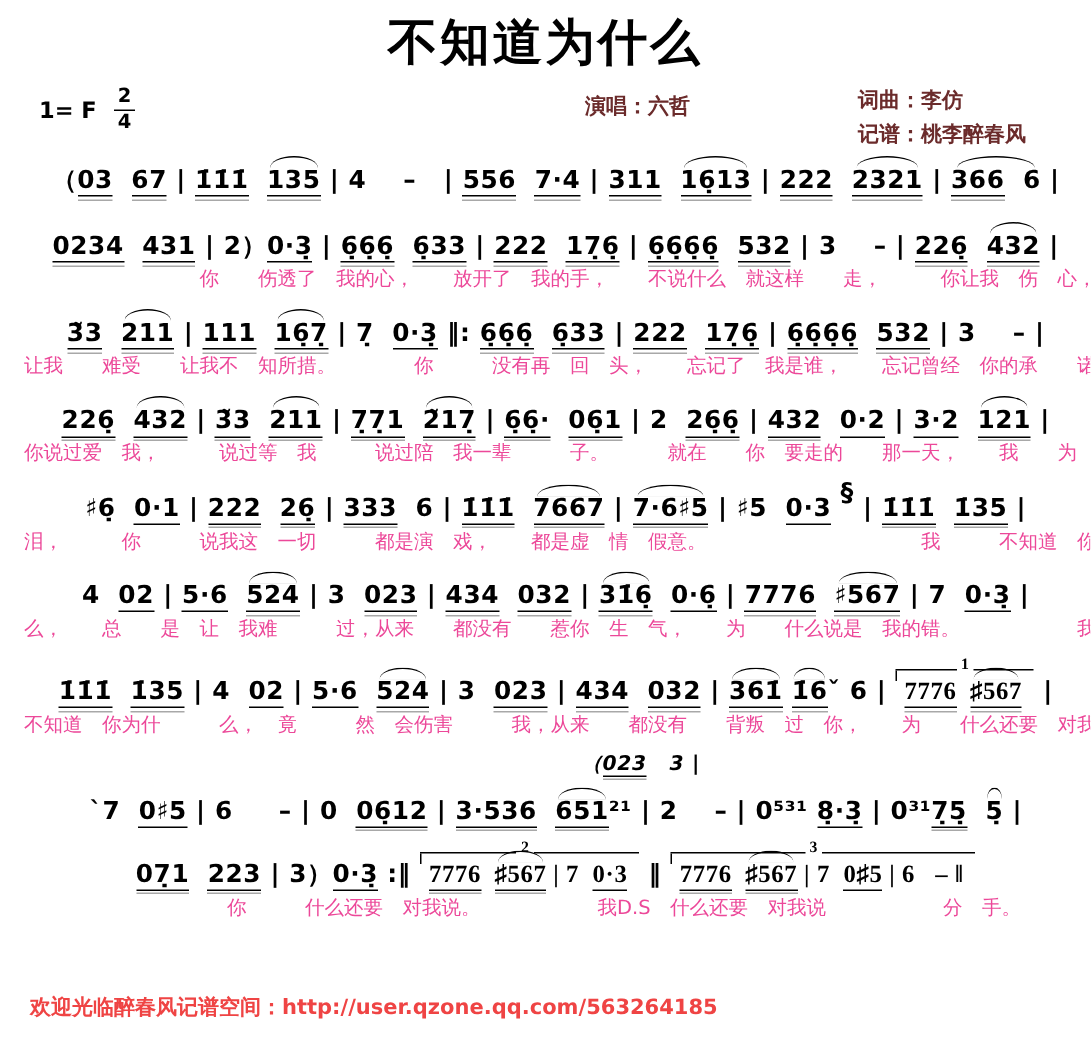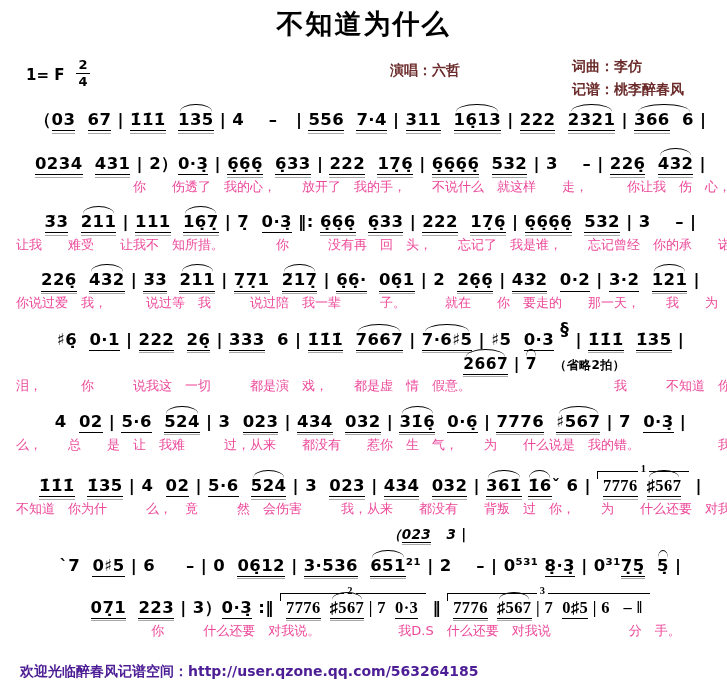--- a/index.html
+++ b/index.html
@@ -1,19 +1,19 @@
 <!DOCTYPE html>
 <html><head>
 <meta charset="utf-8">
 <style>
   html,body{margin:0;padding:0;background:#ffffff;}
   .page{position:relative;width:727px;height:695px;background:#fff;overflow:hidden;
         font-family:"DejaVu Sans",sans-serif;color:#000;}
   .title{position:absolute;top:6px;left:0;width:100%;text-align:center;
-         font-size:27px;font-weight:bold;letter-spacing:2px;}
+         font-size:33px;font-weight:bold;letter-spacing:2px;}
   .keysig{position:absolute;left:26px;top:58px;font-size:15px;font-weight:bold;}
   .frac{display:inline-block;text-align:center;vertical-align:-6px;margin-left:12px;
         font-size:13px;line-height:1.05;font-weight:bold;}
   .frac .num{display:block;border-bottom:1.4px solid #000;padding:0 2px 1px;}
   .frac .den{display:block;padding-top:1px;}
   .credit{position:absolute;font-size:14px;font-weight:bold;color:#6b2b2b;margin-left:36px;}
   .credit.singer{left:354px;top:62px;}
   .credit.composer{left:536px;top:58px;}
   .credit.notation{left:536px;top:81px;}
   .score{position:absolute;top:100px;left:16px;right:2px;}
@@ -32,21 +32,21 @@
   .volta::after{content:"";position:absolute;left:0;top:0;height:7px;
                 border-left:1.4px solid #000;}
   .volta::before{content:attr(data-n);position:absolute;top:-9px;left:44%;
                  background:#fff;font-size:10.5px;padding:0 3px;}
   .segno{display:inline-block;transform:translateY(-10px);font-size:17px;}
   .subline{padding-top:2px;font-size:15.5px;}
   .subline .sm{font-size:12px;font-weight:bold;}
   .above{padding-top:4px;font-size:13.5px;line-height:1;}
   .lyrics{font-size:13px;color:#ec4899;white-space:pre;margin:1px 0 7px 0;line-height:1.25;}
   .footer{position:absolute;left:20px;top:663px;font-size:14px;font-weight:bold;
-          color:#4c1d95;}
+          color:#ef4444;}
 </style>
 </head>
 <body>
 
 <div class="page">
   <div class="title">不知道为什么</div>
 
   <div class="keysig">
     <span>1= F</span><span class="frac"><span class="num">2</span><span class="den">4</span></span>
   </div>
@@ -66,21 +66,20 @@
       <div class="system">
         <div class="music"><span class="u2">3̃3</span>  <span class="arc"><span class="u2">211</span></span> | <span class="u2">111</span>  <span class="arc"><span class="u2">16̣7̣</span></span> | 7̣  <span class="u1">0·3̣</span> ‖: <span class="u2">6̣6̣6̣</span>  <span class="u2">6̣33</span> | <span class="u2">222</span>  <span class="u2">17̣6̣</span> | <span class="u2">6̣6̣6̣6̣</span>  <span class="u2">532</span> | 3    – |</div>
         <div class="lyrics">让我　　难受　　让我不　知所措。　　　　你　　　没有再　回　头，　　忘记了　我是谁，　　忘记曾经　你的承　　诺，</div>
       </div>
       <div class="system">
         <div class="music"><span class="u2">226̣</span>  <span class="arc"><span class="u2">432</span></span> | <span class="u2">3̃3</span>  <span class="arc"><span class="u2">211</span></span> | <span class="u2">7̣7̣1</span>  <span class="arc"><span class="u2">2̃17̣</span></span> | <span class="u2">6̣6̣·</span>  <span class="u2">06̣1</span> | 2  <span class="u2">26̣6̣</span> | <span class="u2">432</span>  <span class="u1">0·2</span> | <span class="u1">3·2</span>  <span class="arc"><span class="u2">121</span></span> |</div>
         <div class="lyrics">你说过爱　我，　　　说过等　我　　　说过陪　我一辈　　　子。　　　就在　　你　要走的　　那一天，　　我　　为　你流下</div>
       </div>
       <div class="system">
         <div class="music">♯6̣  <span class="u1">0·1</span> | <span class="u2">222</span>  <span class="u2">26̣</span> | <span class="u2">333</span>  6 | <span class="u2">1̇1̇1̇</span>  <span class="arc"><span class="u2">7667</span></span> | <span class="arc"><span class="u2">7·6♯5</span></span> | ♯5  <span class="u1">0·3</span> <span class="segno">§</span> | <span class="u2">1̇1̇1̇</span>  <span class="u2">1̇35</span> |</div>
-        <div class="subline music" style="margin-left: 49%;"><span class="arc"><span class="u2">2667</span></span> | <span class="arc">7</span>   <span class="sm">（省略2拍）</span></div>
         <div class="lyrics">泪，　　　你　　　说我这　一切　　　都是演　戏，　　都是虚　情　假意。　　　　　　　　　　　我　　　不知道　你为什</div>
       </div>
       <div class="system">
         <div class="music">4  <span class="u1">02</span> | <span class="u1">5·6</span>  <span class="arc"><span class="u2">524</span></span> | 3  <span class="u2">023</span> | <span class="u2">434</span>  <span class="u2">032</span> | <span class="arc"><span class="u2">31̇6̣</span></span>  <span class="u1">0·6̣</span> | <span class="u2">7776</span>  <span class="arc"><span class="u2">♯567</span></span> | 7  <span class="u1">0·3̣</span> |</div>
         <div class="lyrics">么，　　总　　是　让　我难　　　过，从来　　都没有　　惹你　生　气，　　为　　什么说是　我的错。　　　　　　我</div>
       </div>
       <div class="system">
         <div class="music"><span class="u2">1̇1̇1̇</span>  <span class="u2">1̇35</span> | 4  <span class="u1">02</span> | <span class="u1">5·6</span>  <span class="arc"><span class="u2">524</span></span> | 3  <span class="u2">023</span> | <span class="u2">434</span>  <span class="u2">032</span> | <span class="arc"><span class="u2">361̇</span></span> <span class="arc"><span class="u2">1̇6</span></span>ˇ 6 | <span class="volta" data-n="1"><span class="u2">7776</span>  <span class="arc"><span class="u2">♯567</span></span></span> |</div>
         <div class="lyrics">不知道　你为什　　　么，　竟　　　然　会伤害　　　我，从来　　都没有　　背叛　过　你，　　为　　什么还要　对我说</div>
       </div>

